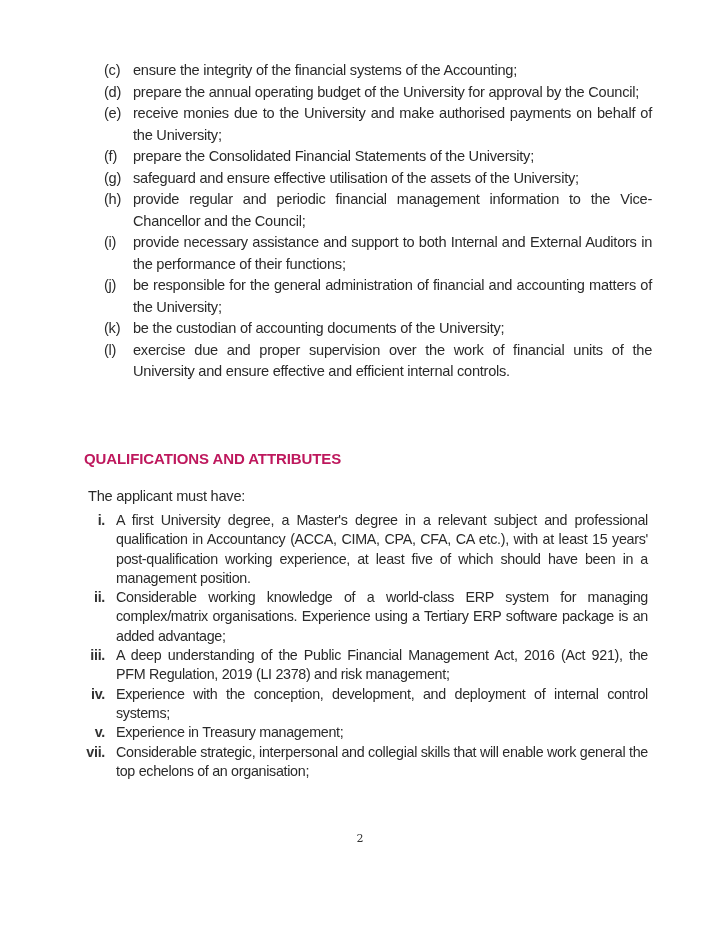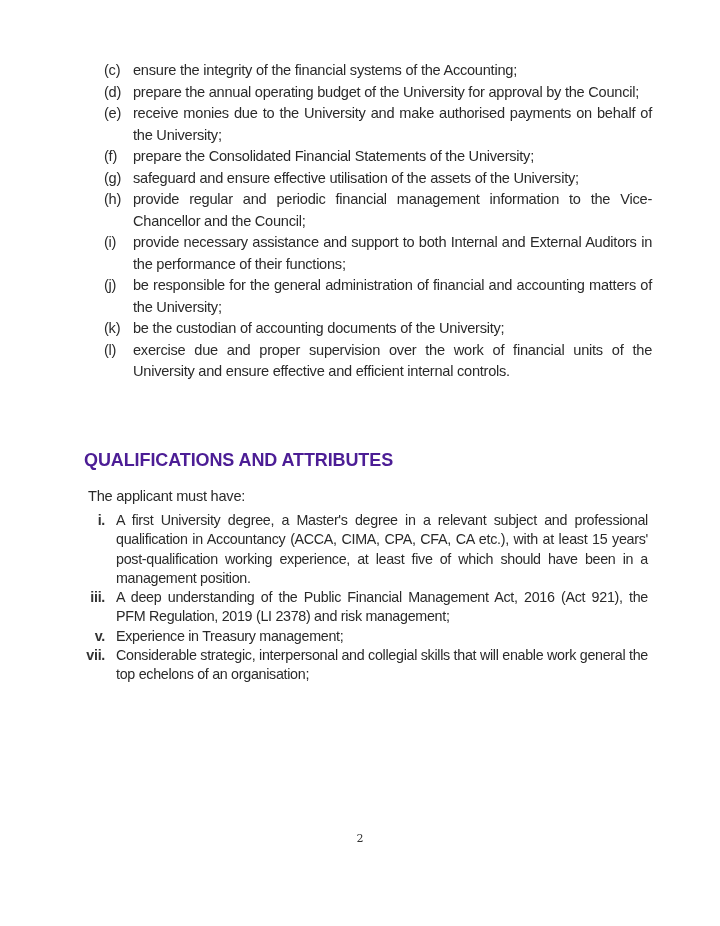--- a/index.html
+++ b/index.html
@@ -6,21 +6,21 @@
   body {
     width: 720px; height: 926px; background: #ffffff; overflow: hidden;
     font-family: "Liberation Sans", sans-serif; color: #2a2a2a;
     position: relative;
   }
   .page { position: absolute; left: 0; top: 0; width: 720px; height: 926px; }
   .duties { position: absolute; left: 104px; top: 60px; width: 548px; margin: 0; padding: 0; list-style: none; }
   .duty { display: flex; font-size: 14.6px; line-height: 21.5px; letter-spacing: -0.25px; }
   .duty .lbl { width: 29px; flex: none; }
   .duty .txt { flex: 1; text-align: justify; }
-  .heading { position: absolute; left: 84px; top: 450px; font-size: 18px; font-weight: bold; color: #4c1d95; letter-spacing: -0.1px; margin: 0; }
+  .heading { position: absolute; left: 84px; top: 450px; font-size: 15px; font-weight: bold; color: #be185d; letter-spacing: -0.1px; margin: 0; }
   .intro { position: absolute; left: 84px; top: 484px; font-size: 14.6px; letter-spacing: -0.25px; margin: 4px; }
   .quals { position: absolute; left: 78px; top: 511px; width: 570px; margin: 0; padding: 0; list-style: none; }
   .qual { display: flex; font-size: 14.3px; line-height: 19.3px; letter-spacing: -0.3px; }
   .qual .lbl { width: 38px; flex: none; text-align: right; padding-right: 11px; box-sizing: border-box; font-weight: bold; color: #333; }
   .qual .txt { flex: 1; text-align: justify; }
   .page-num { position: absolute; left: 0; width: 720px; top: 832px; text-align: center; font-size: 11px; font-family: "DejaVu Serif", serif; color: #333; }
 </style>
 </head>
 <body>
 
@@ -71,22 +71,30 @@
 
   <h2 class="heading">QUALIFICATIONS AND ATTRIBUTES</h2>
   <p class="intro">The applicant must have:</p>
 
   <ul class="quals">
     <li class="qual">
         <span class="lbl">i.</span>
         <span class="txt">A first University degree, a Master's degree in a relevant subject and professional qualification in Accountancy (ACCA, CIMA, CPA, CFA, CA etc.), with at least 15 years' post-qualification working experience, at least five of which should have been in a management position.</span>
       </li>
     <li class="qual">
+        <span class="lbl">ii.</span>
+        <span class="txt">Considerable working knowledge of a world-class ERP system for managing complex/matrix organisations. Experience using a Tertiary ERP software package is an added advantage;</span>
+      </li>
+    <li class="qual">
         <span class="lbl">iii.</span>
         <span class="txt">A deep understanding of the Public Financial Management Act, 2016 (Act 921), the PFM Regulation, 2019 (LI 2378) and risk management;</span>
+      </li>
+    <li class="qual">
+        <span class="lbl">iv.</span>
+        <span class="txt">Experience with the conception, development, and deployment of internal control systems;</span>
       </li>
     <li class="qual">
         <span class="lbl">v.</span>
         <span class="txt">Experience in Treasury management;</span>
       </li>
     <li class="qual">
         <span class="lbl">vii.</span>
         <span class="txt">Considerable strategic, interpersonal and collegial skills that will enable work general the top echelons of an organisation;</span>
       </li>
   </ul>

